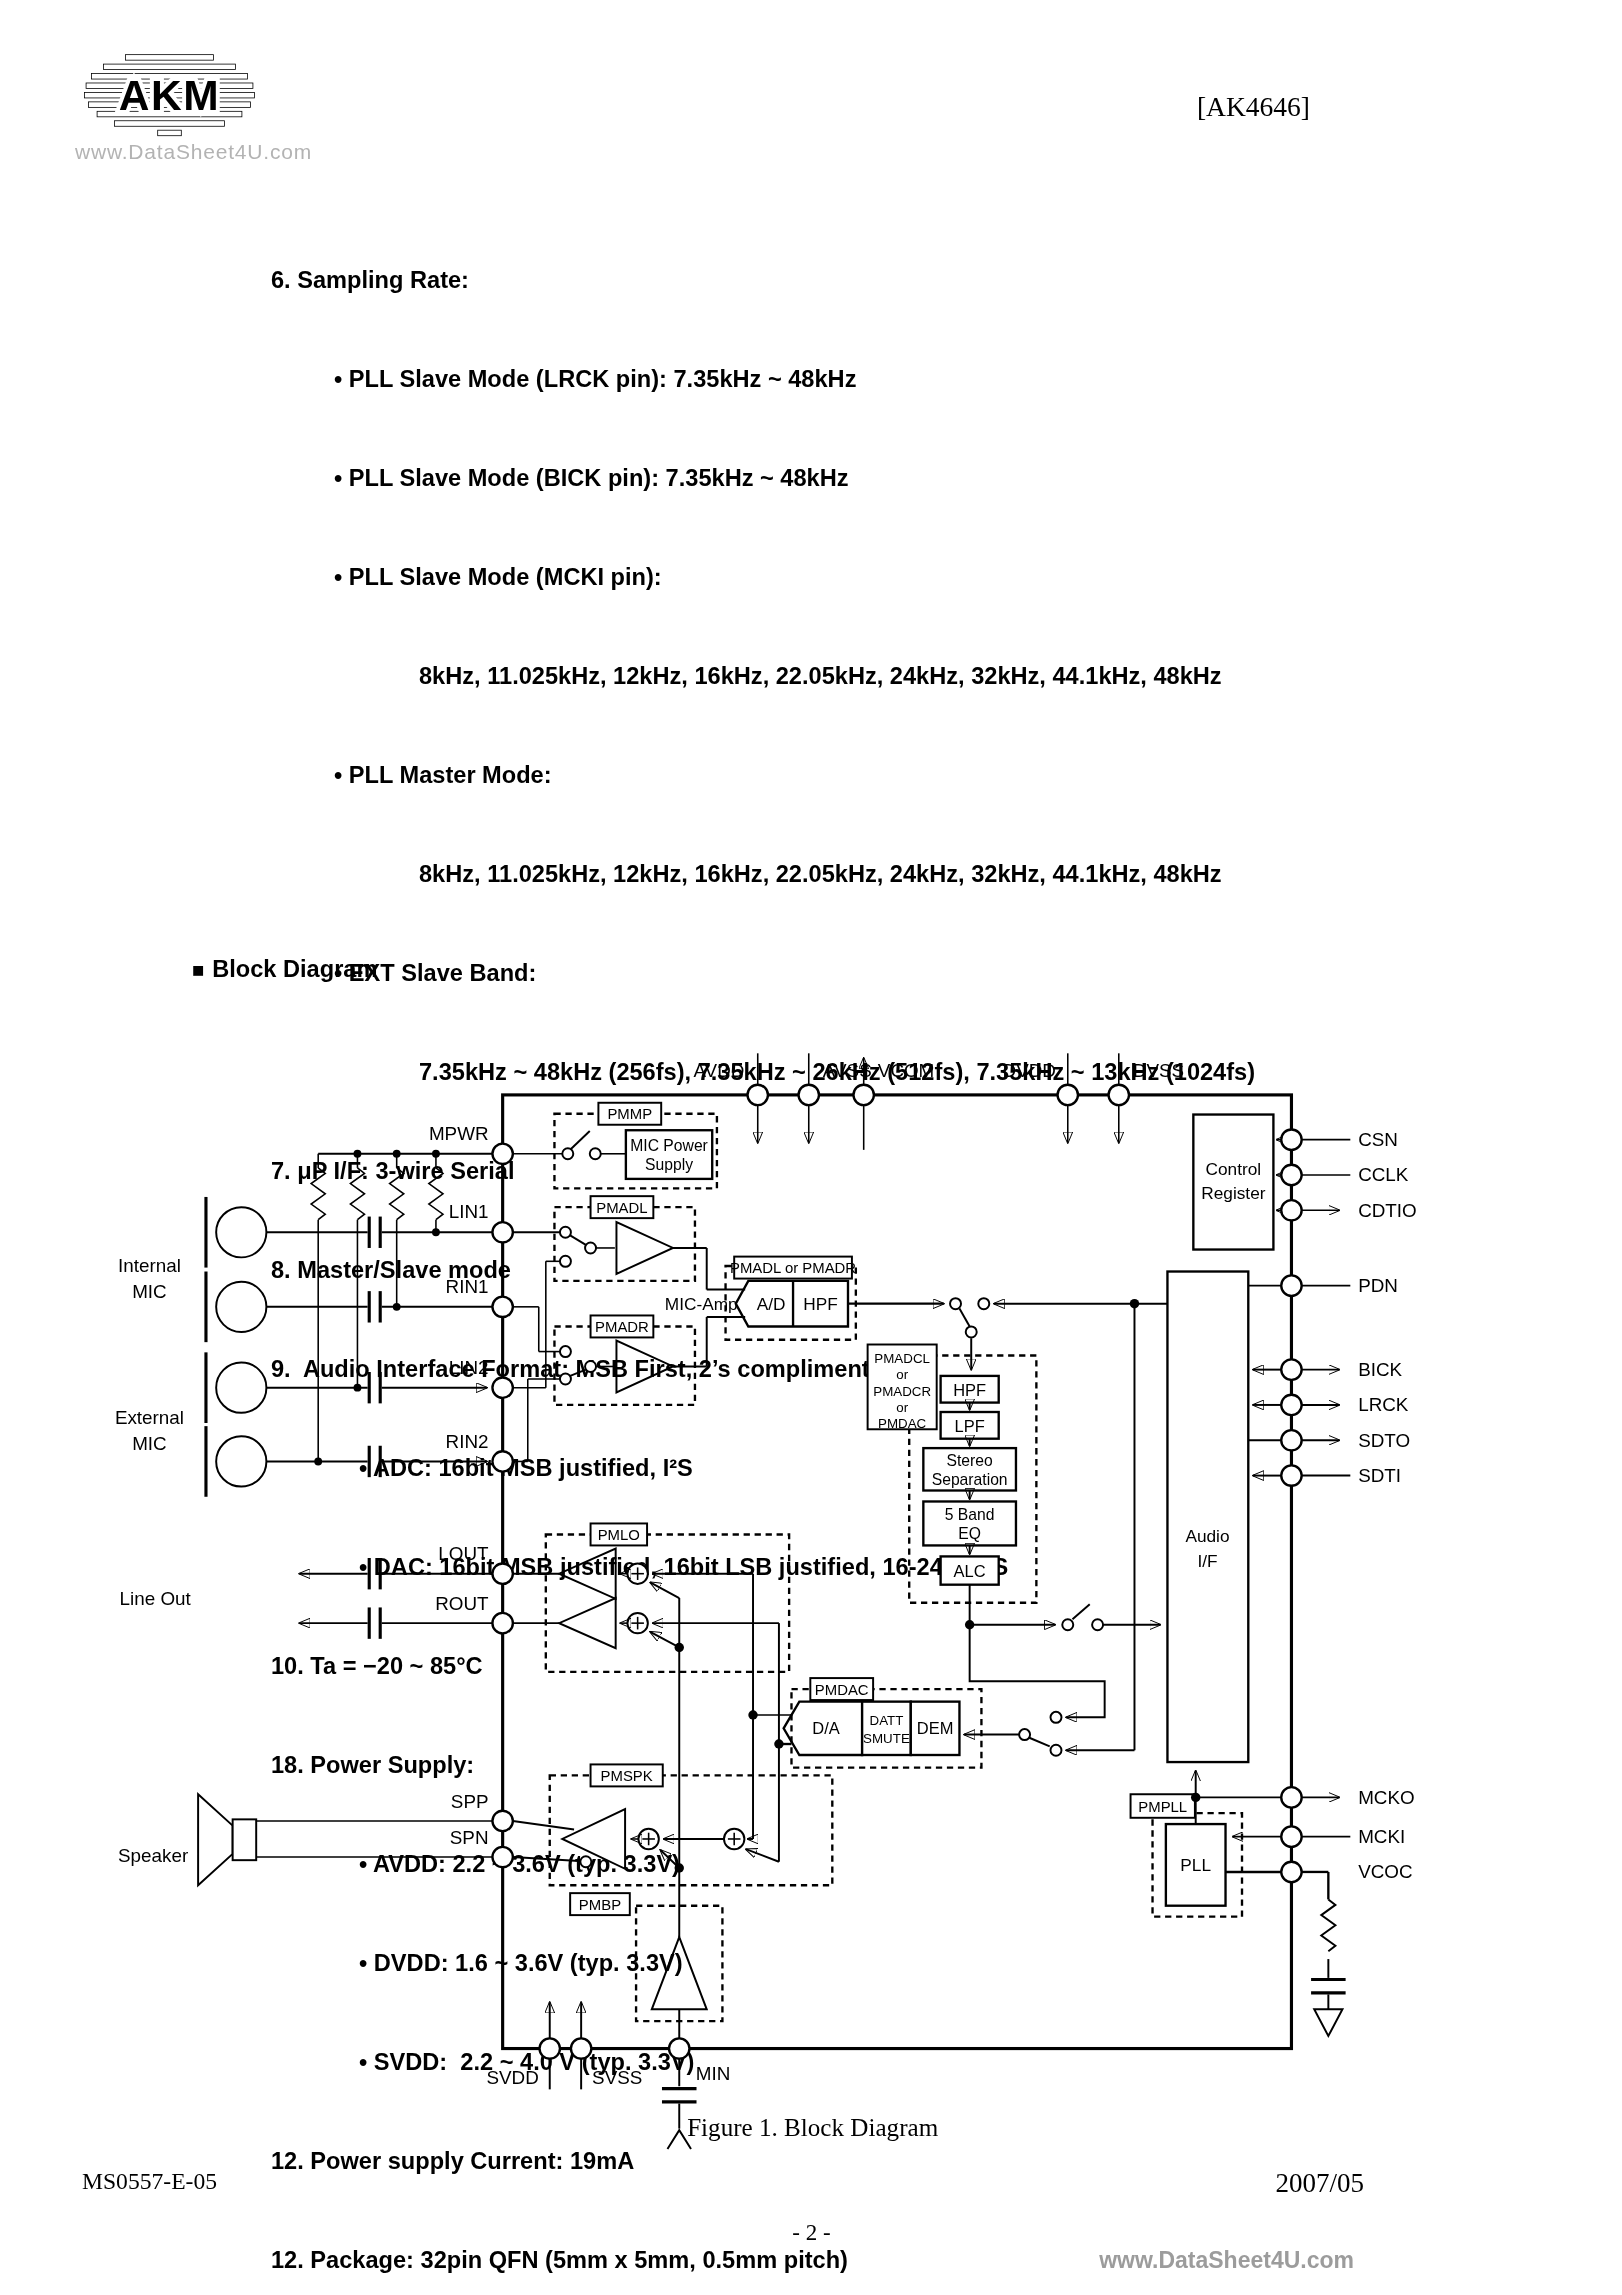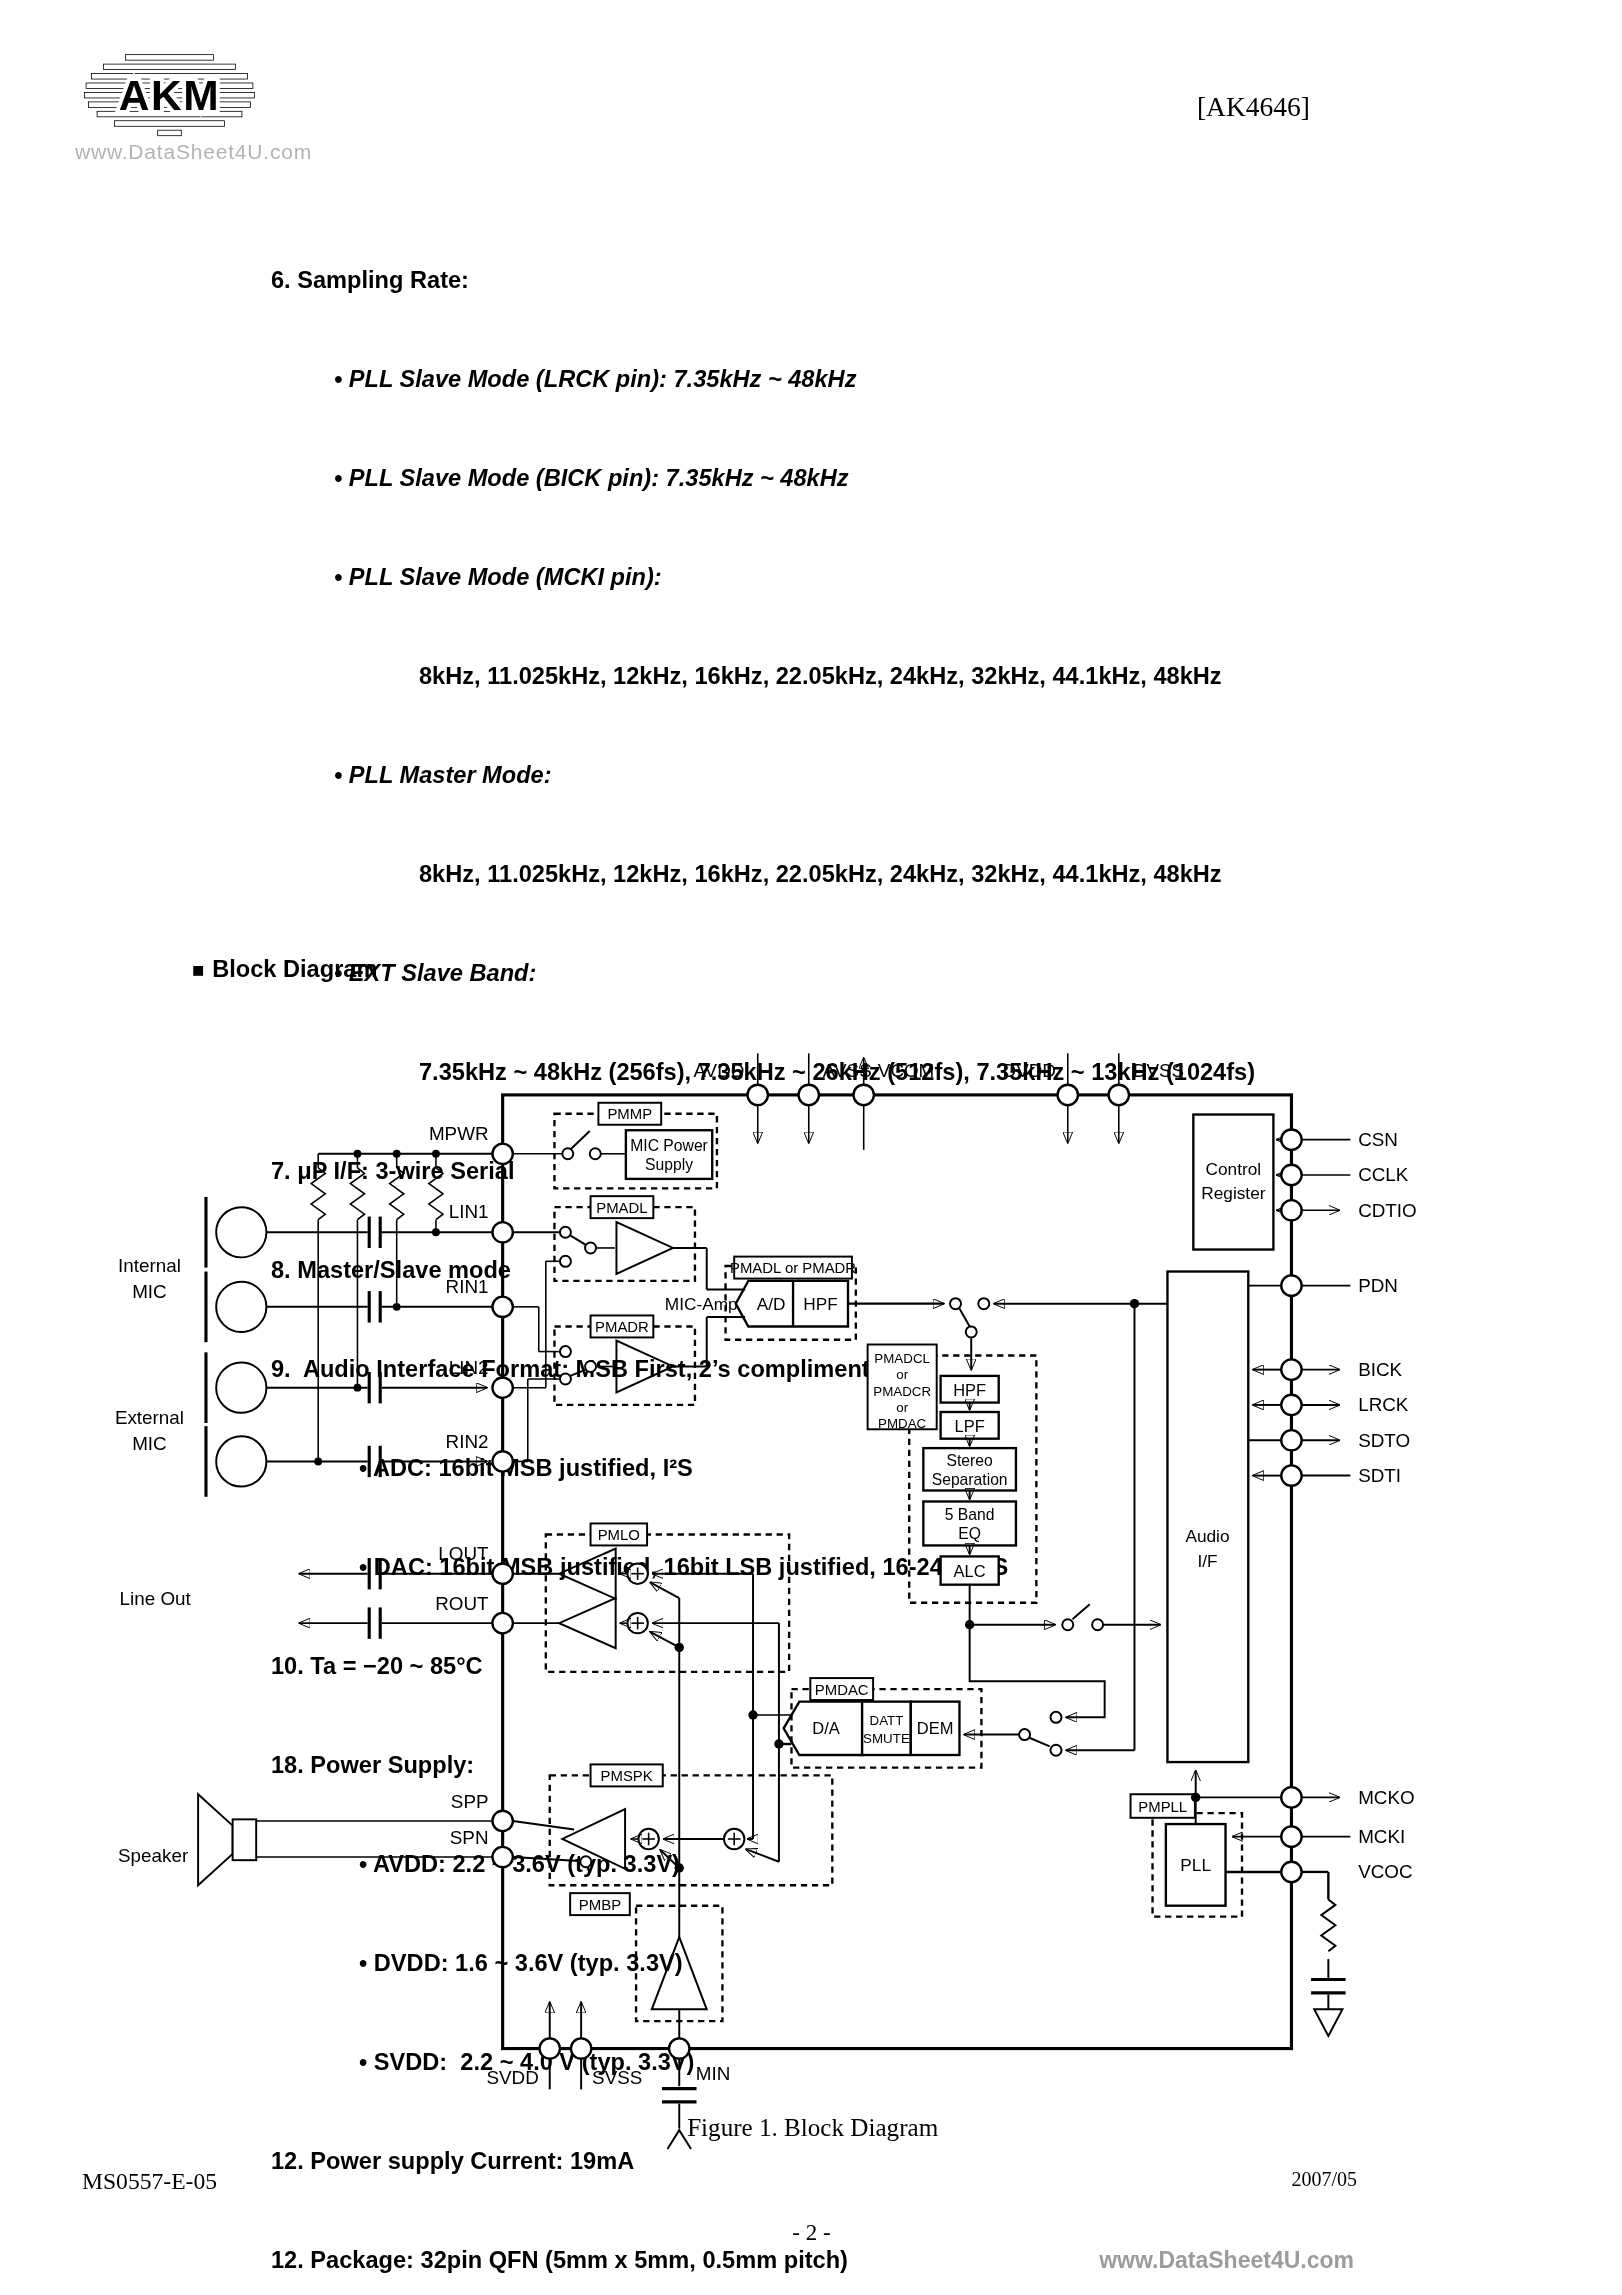--- a/index.html
+++ b/index.html
@@ -5,31 +5,31 @@
   html,body{margin:0;padding:0;background:#fff;}
   #page{position:relative;width:1437px;height:2295px;background:#ffffff;overflow:hidden;
         font-family:"Liberation Sans",sans-serif;color:#000;}
   
   #logo{position:absolute;left:79px;top:47px;}
   #logo-watermark{position:absolute;left:75px;top:140px;font-size:21px;color:#b3b3b3;letter-spacing:0.8px;}
   #part-number{position:absolute;top:91px;right:127px;font-family:"Liberation Serif",serif;font-size:27.5px;text-align:right;}
   
   #features{position:absolute;left:271px;top:198px;font-size:23.6px;font-weight:bold;line-height:33px;white-space:pre;}
   .i0{padding-left:0;}
-  .i1{padding-left:63px;font-style:italic;}
+  .i1{padding-left:63px;}
   .i1c{padding-left:88px;}
   .i2{padding-left:148px;}
   
   #section-heading{position:absolute;left:148px;top:956px;font-size:23.6px;font-weight:bold;margin-left:44px;}
   #section-heading .sq{font-size:20.4px;margin-right:7.9px;}
   
   #diagram{position:absolute;left:0;top:0;width:1623px;height:2295px;}
   
   #footer-doc{position:absolute;left:82px;top:2168px;font-family:"Liberation Serif",serif;font-size:23.6px;}
-  #footer-date{position:absolute;right:80px;top:2168px;font-family:"Liberation Serif",serif;font-size:20px;}
+  #footer-date{position:absolute;right:73px;top:2168px;font-family:"Liberation Serif",serif;font-size:27px;}
   #footer-page{position:absolute;left:0;width:1623px;top:2220px;text-align:center;font-family:"Liberation Serif",serif;font-size:23px;}
   #footer-watermark{position:absolute;right:83px;top:2247px;font-size:23px;font-weight:bold;color:#9c9c9c;}
   
   svg line,svg path,svg rect,svg polygon,svg polyline{stroke:#000;fill:none;}
   .w2{stroke-width:2;} .w25{stroke-width:2.5;} .w3{stroke-width:3;} .w4{stroke-width:4;}
   .dash{stroke-width:3;stroke-dasharray:8 6;}
   .box{fill:#fff;stroke:#000;stroke-width:3;}
   .lbox{fill:#fff;stroke:#000;stroke-width:2.5;}
   .pin{fill:#fff;stroke:#000;stroke-width:3;}
   .sw{fill:#fff;stroke:#000;stroke-width:2.5;}

